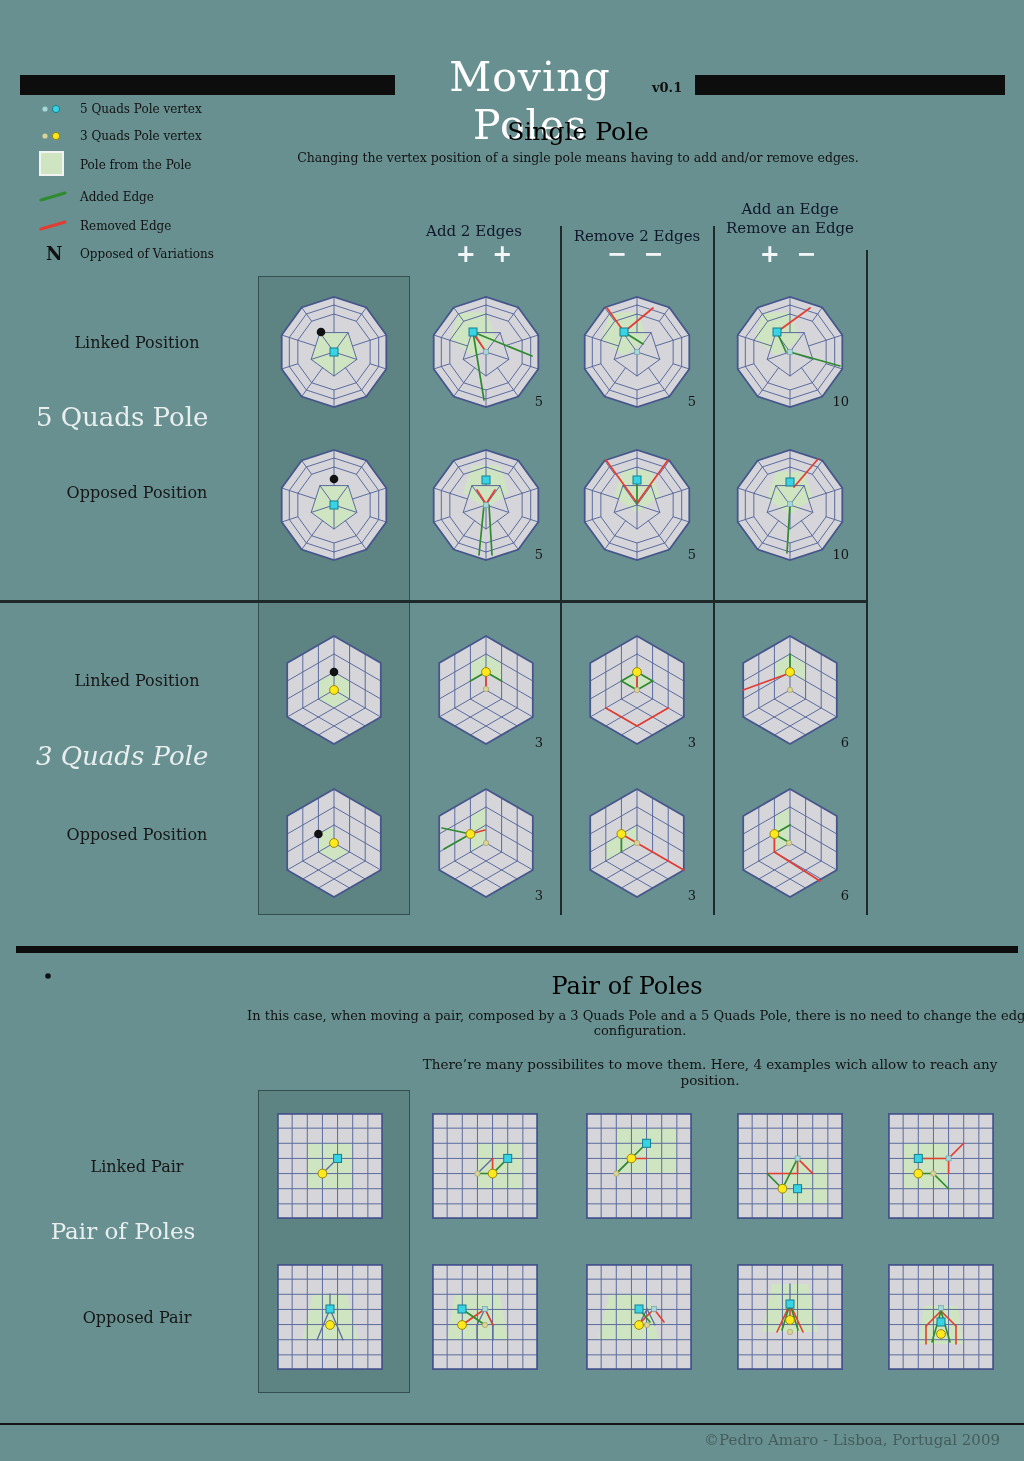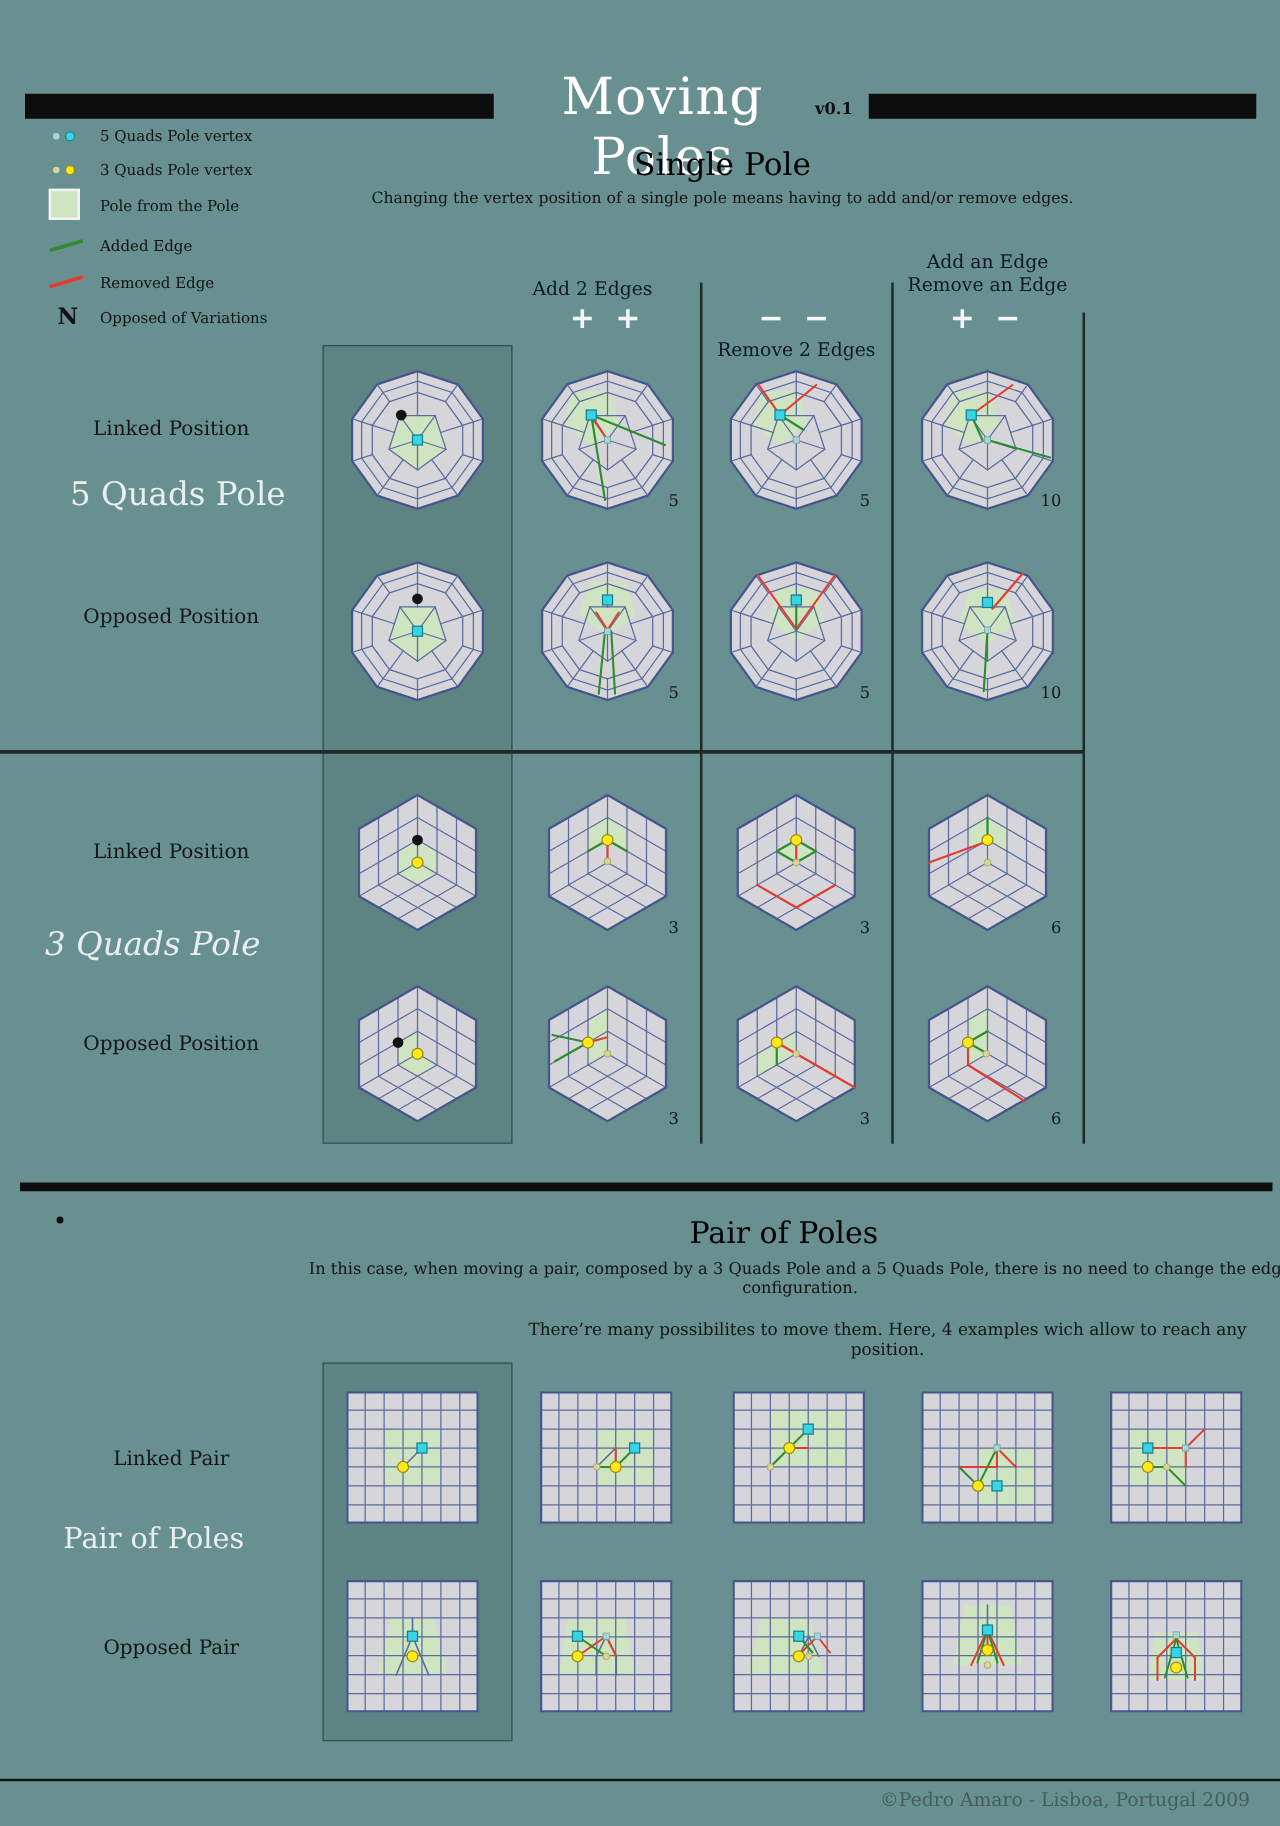--- a/index.html
+++ b/index.html
@@ -64,35 +64,35 @@
     <div class="abs nglyph" style="left:46px;top:243px;">N</div>
     <div class="abs legend-label" style="left:80px;top:247px;">Opposed of Variations</div>
   </div>
 
   <div class="abs h1" style="left:428px;top:117px;width:300px;">Single Pole</div>
   <div class="abs sub" style="left:278px;top:150px;width:600px;">Changing the vertex position of a single pole means having to add and/or remove edges.</div>
 
   <div class="abs colhead" style="left:364px;top:222px;width:220px;">Add 2 Edges</div>
   <div class="abs sym" style="left:376px;top:240px;width:220px;">+ +</div>
 
-  <div class="abs colhead" style="left:527px;top:227px;width:220px;margin-top:44px;">Remove 2 Edges</div>
+  <div class="abs colhead" style="left:527px;top:227px;width:220px;">Remove 2 Edges</div>
   <div class="abs sym" style="left:527px;top:240px;width:220px;">− −</div>
 
   <div class="abs colhead" style="left:680px;top:200px;width:220px;">Add an Edge</div>
   <div class="abs colhead" style="left:680px;top:219px;width:220px;">Remove an Edge</div>
   <div class="abs sym" style="left:680px;top:240px;width:220px;">+ −</div>
 
   <div class="abs panel" style="left:258px;top:276px;width:152px;height:639px;"></div>
   <div class="abs vdiv" style="left:560px;top:226px;height:689px;"></div>
   <div class="abs vdiv" style="left:713px;top:226px;height:689px;"></div>
   <div class="abs vdiv" style="left:866px;top:250px;height:665px;"></div>
   <div class="abs hdiv" style="left:0px;top:600px;width:868px;"></div>
 
   <div class="abs rowlabel" style="top:333px;">Linked Position</div>
-  <div class="abs grouplabel" style="left:36px;top:381px;margin-left:20px;">5 Quads Pole</div>
+  <div class="abs grouplabel" style="left:36px;top:402px;">5 Quads Pole</div>
   <div class="abs rowlabel" style="top:483px;">Opposed Position</div>
   <div class="abs rowlabel" style="top:671px;">Linked Position</div>
   <div class="abs grouplabel" style="left:36px;top:741px;font-style:italic;">3 Quads Pole</div>
   <div class="abs rowlabel" style="top:825px;">Opposed Position</div>
 
   <svg class="abs" style="left:276px;top:294px;" width="116" height="116" viewBox="-58 -58 116 116">
       <polygon fill="#d6d6da" points="-32.32818887608603,-44.49593469062211 -1.0103336092965664e-14,-55 32.32818887608601,-44.495934690622114 52.30810839623344,-16.99593469062212 52.30810839623344,16.995934690622107 32.328188876086024,44.49593469062211 3.3677786976552213e-15,55 -32.32818887608602,44.49593469062211 -52.30810839623344,16.995934690622114 -52.30810839623345,-16.9959346906221"></polygon>
       <polygon fill="#cfe4c1" points="-14.106846055019357,-19.416407864998735 14.10684605501935,-19.416407864998742 22.825356391083684,7.416407864998737 1.4695761589768238e-15,24 -22.825356391083684,7.416407864998741"></polygon>
       <polygon fill="none" stroke="#5b6b9e" stroke-width="1" points="-14.106846055019357,-19.416407864998735 14.10684605501935,-19.416407864998742 22.825356391083684,7.416407864998737 1.4695761589768238e-15,24 -22.825356391083684,7.416407864998741"></polygon>
       <polygon fill="none" stroke="#5b6b9e" stroke-width="1" points="-22.335839587113984,-30.742645786247998 -6.980486755139913e-15,-38 22.33583958711397,-30.74264578624801 36.14014761921583,-11.742645786248012 36.14014761921583,11.742645786248001 22.33583958711398,30.742645786248005 2.326828918379971e-15,38 -22.335839587113973,30.742645786248005 -36.14014761921583,11.742645786248005 -36.14014761921584,-11.742645786247996"></polygon>

